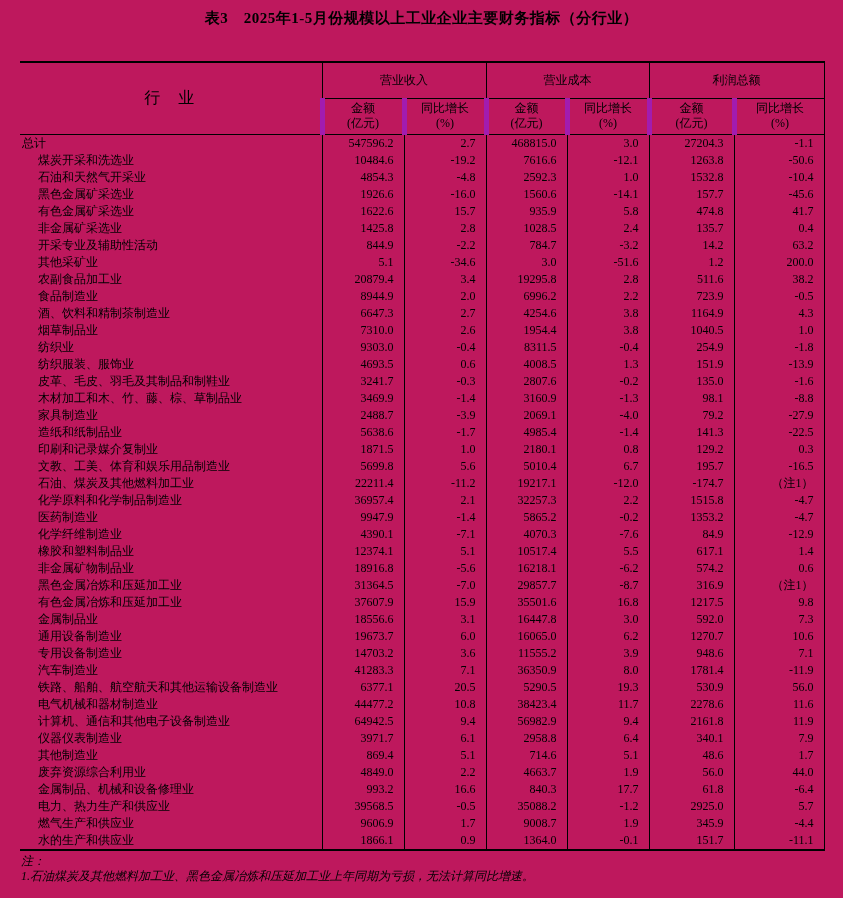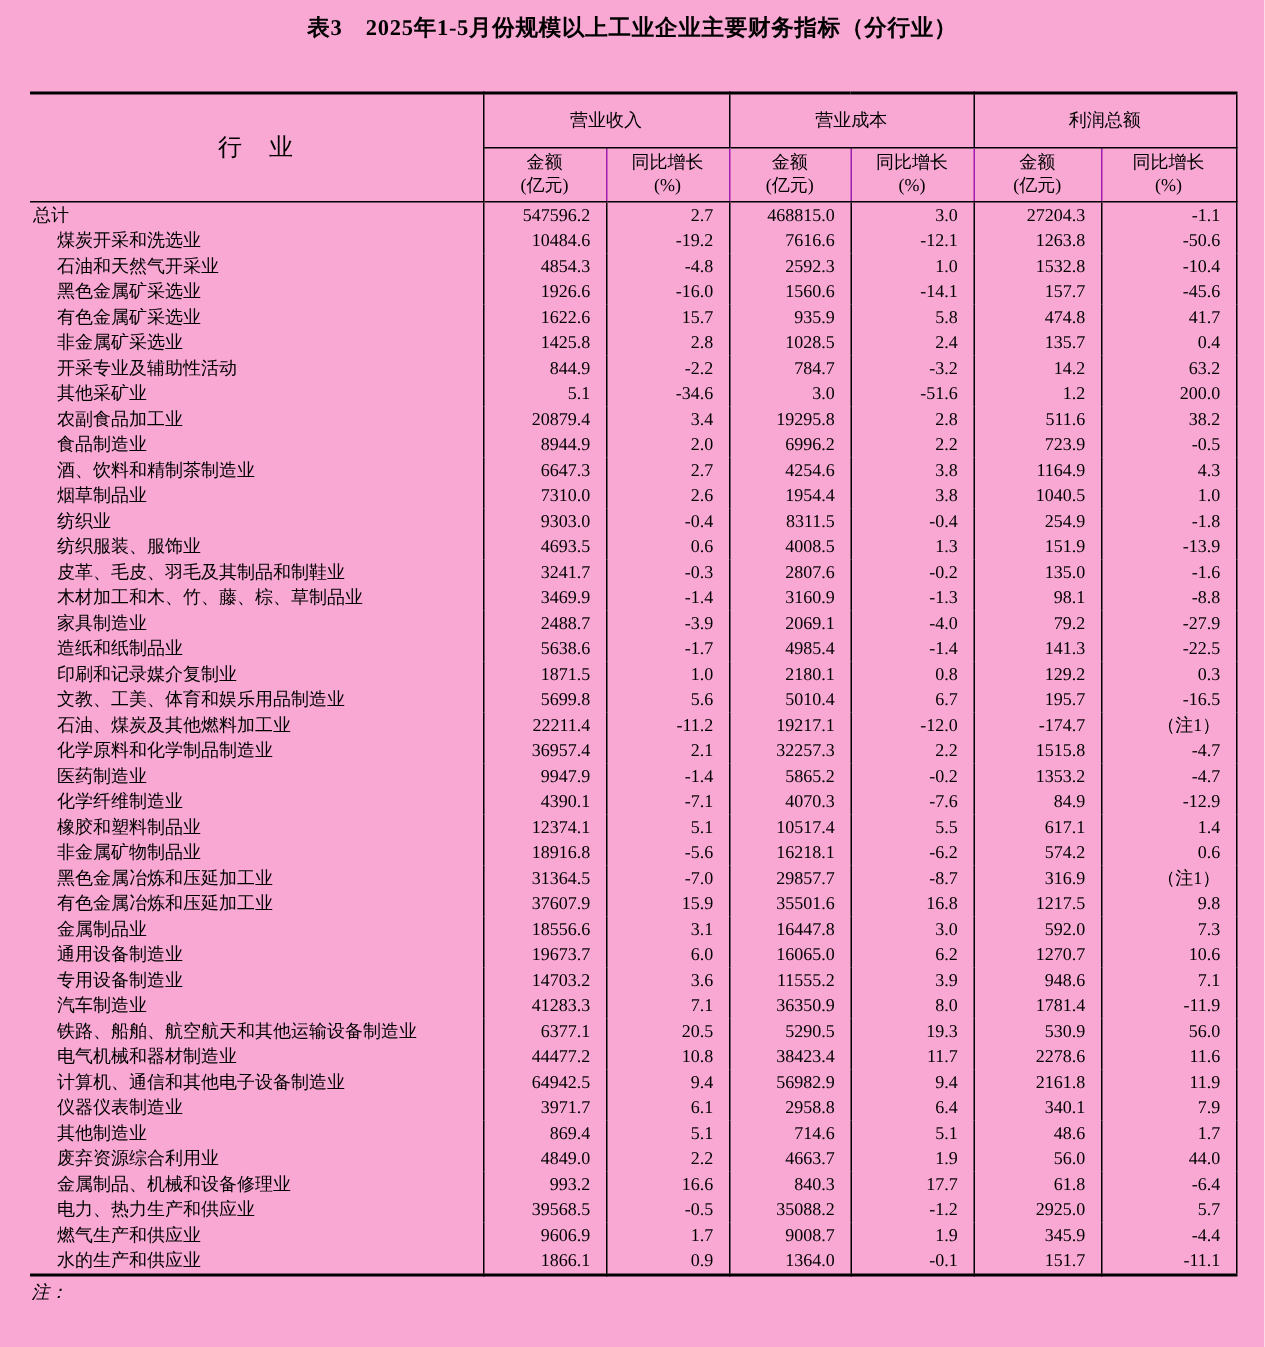--- a/index.html
+++ b/index.html
@@ -5,21 +5,21 @@
   * { margin: 0; padding: 0; box-sizing: border-box; }
   html, body {
     width: 843px;
     background: #ffffff;
     font-family: "Liberation Serif", "DejaVu Serif", serif;
     color: #000000;
   }
   .page {
     width: 843px;
     height: 898px;
-    background: #f9a8d4;
+    background: #be185d;
     overflow: hidden;
   }
   .title {
     margin-top: 9px;
     margin-bottom: 33px;
     text-align: center;
     font-size: 15px;
     font-weight: bold;
     letter-spacing: 0.5px;
   }
@@ -39,21 +39,21 @@
   
   tr.group-row th { height: 36px; }
   tr.sub-row th { height: 36px; line-height: 15px; }
   th.industry-h {
     border-right: 1px solid #000;
     font-size: 16px;
     letter-spacing: 1px;
   }
   th.grp { border-bottom: 1px solid #000; }
   th.grp + th.grp { border-left: 1px solid #000; }
-  tr.sub-row th { border-left: 1px solid #a21caf; border-bottom: 1px solid #000; }
+  tr.sub-row th { border-left: 5px solid #a21caf; border-bottom: 1px solid #000; }
   tr.sub-row th:last-child { border-right: 1px solid #000; }
   th.grp:last-child { border-right: 1px solid #000; }
   thead { border-bottom: 1px solid #000; }
   
   tbody td {
     height: 17px;
     line-height: 17px;
     white-space: nowrap;
     overflow: hidden;
   }
@@ -501,15 +501,16 @@
           <td class="num">1364.0</td>
           <td class="num">-0.1</td>
           <td class="num">151.7</td>
           <td class="num">-11.1</td>
         </tr>
       </tbody>
   </table>
 
   <div class="notes">
     <div>注：</div>
+    <div>1.石油煤炭及其他燃料加工业、黑色金属冶炼和压延加工业上年同期为亏损，无法计算同比增速。</div>
   </div>
 
 </div>
 
 </body></html>

